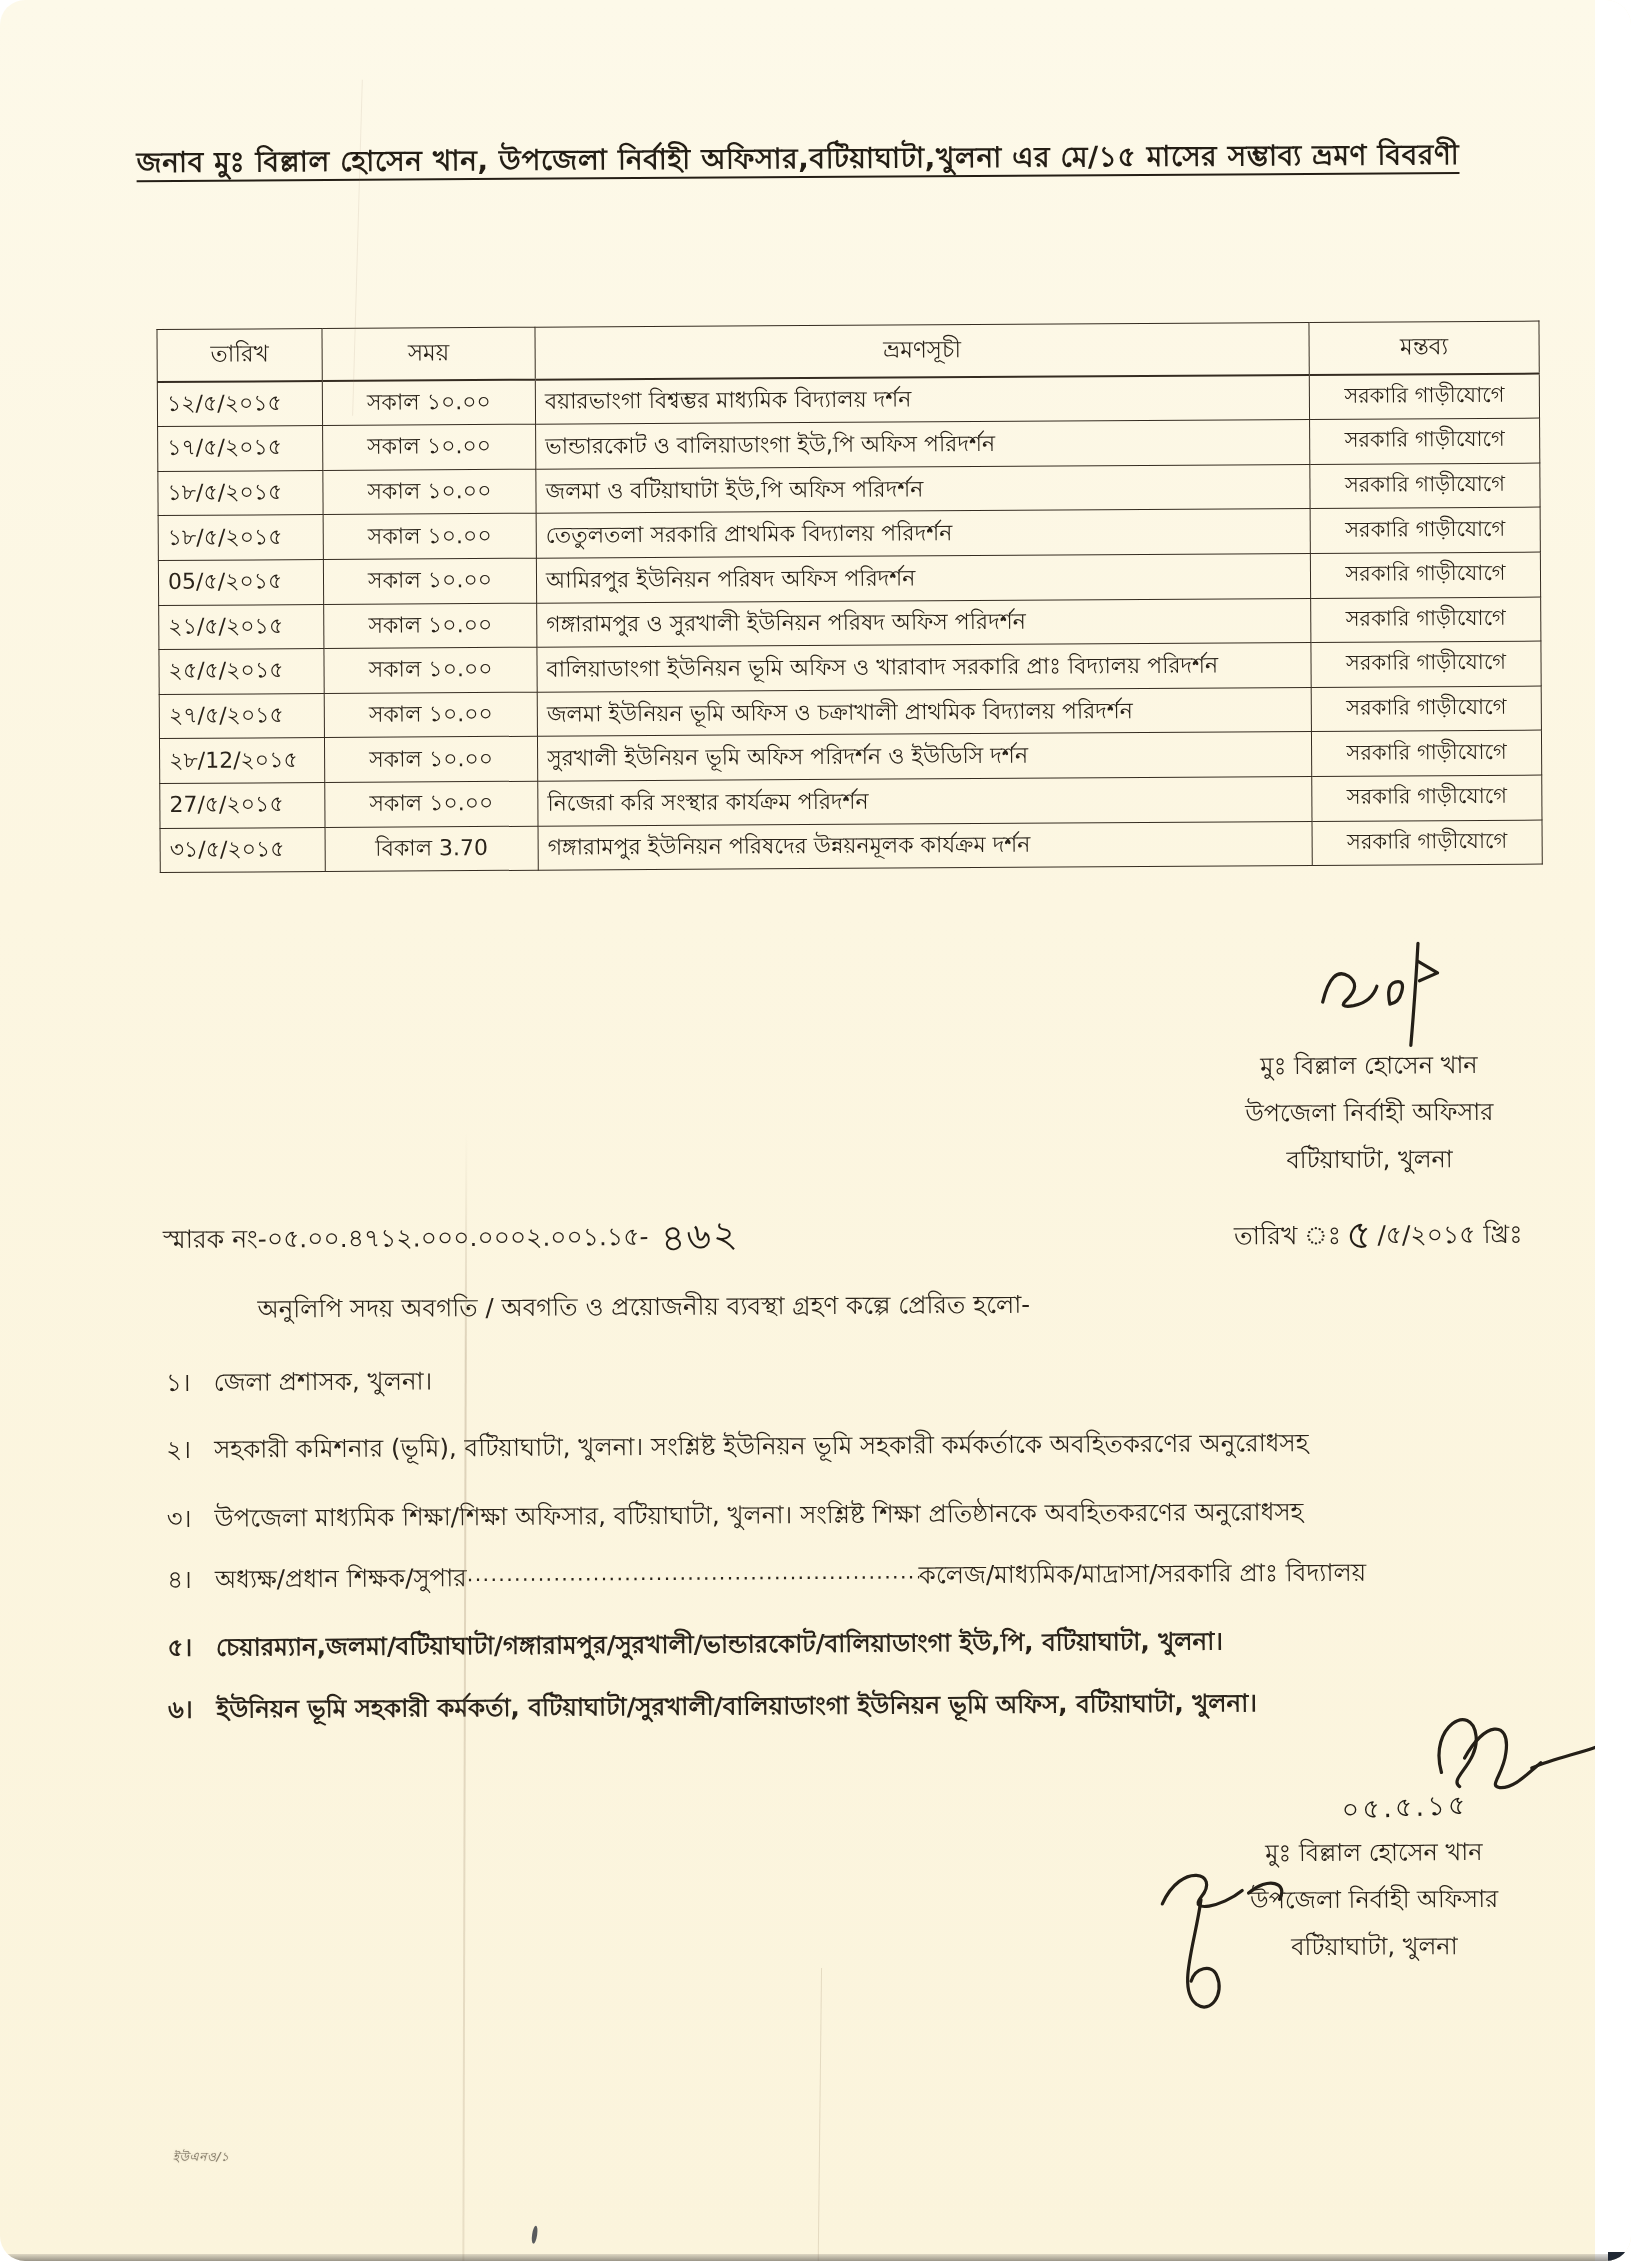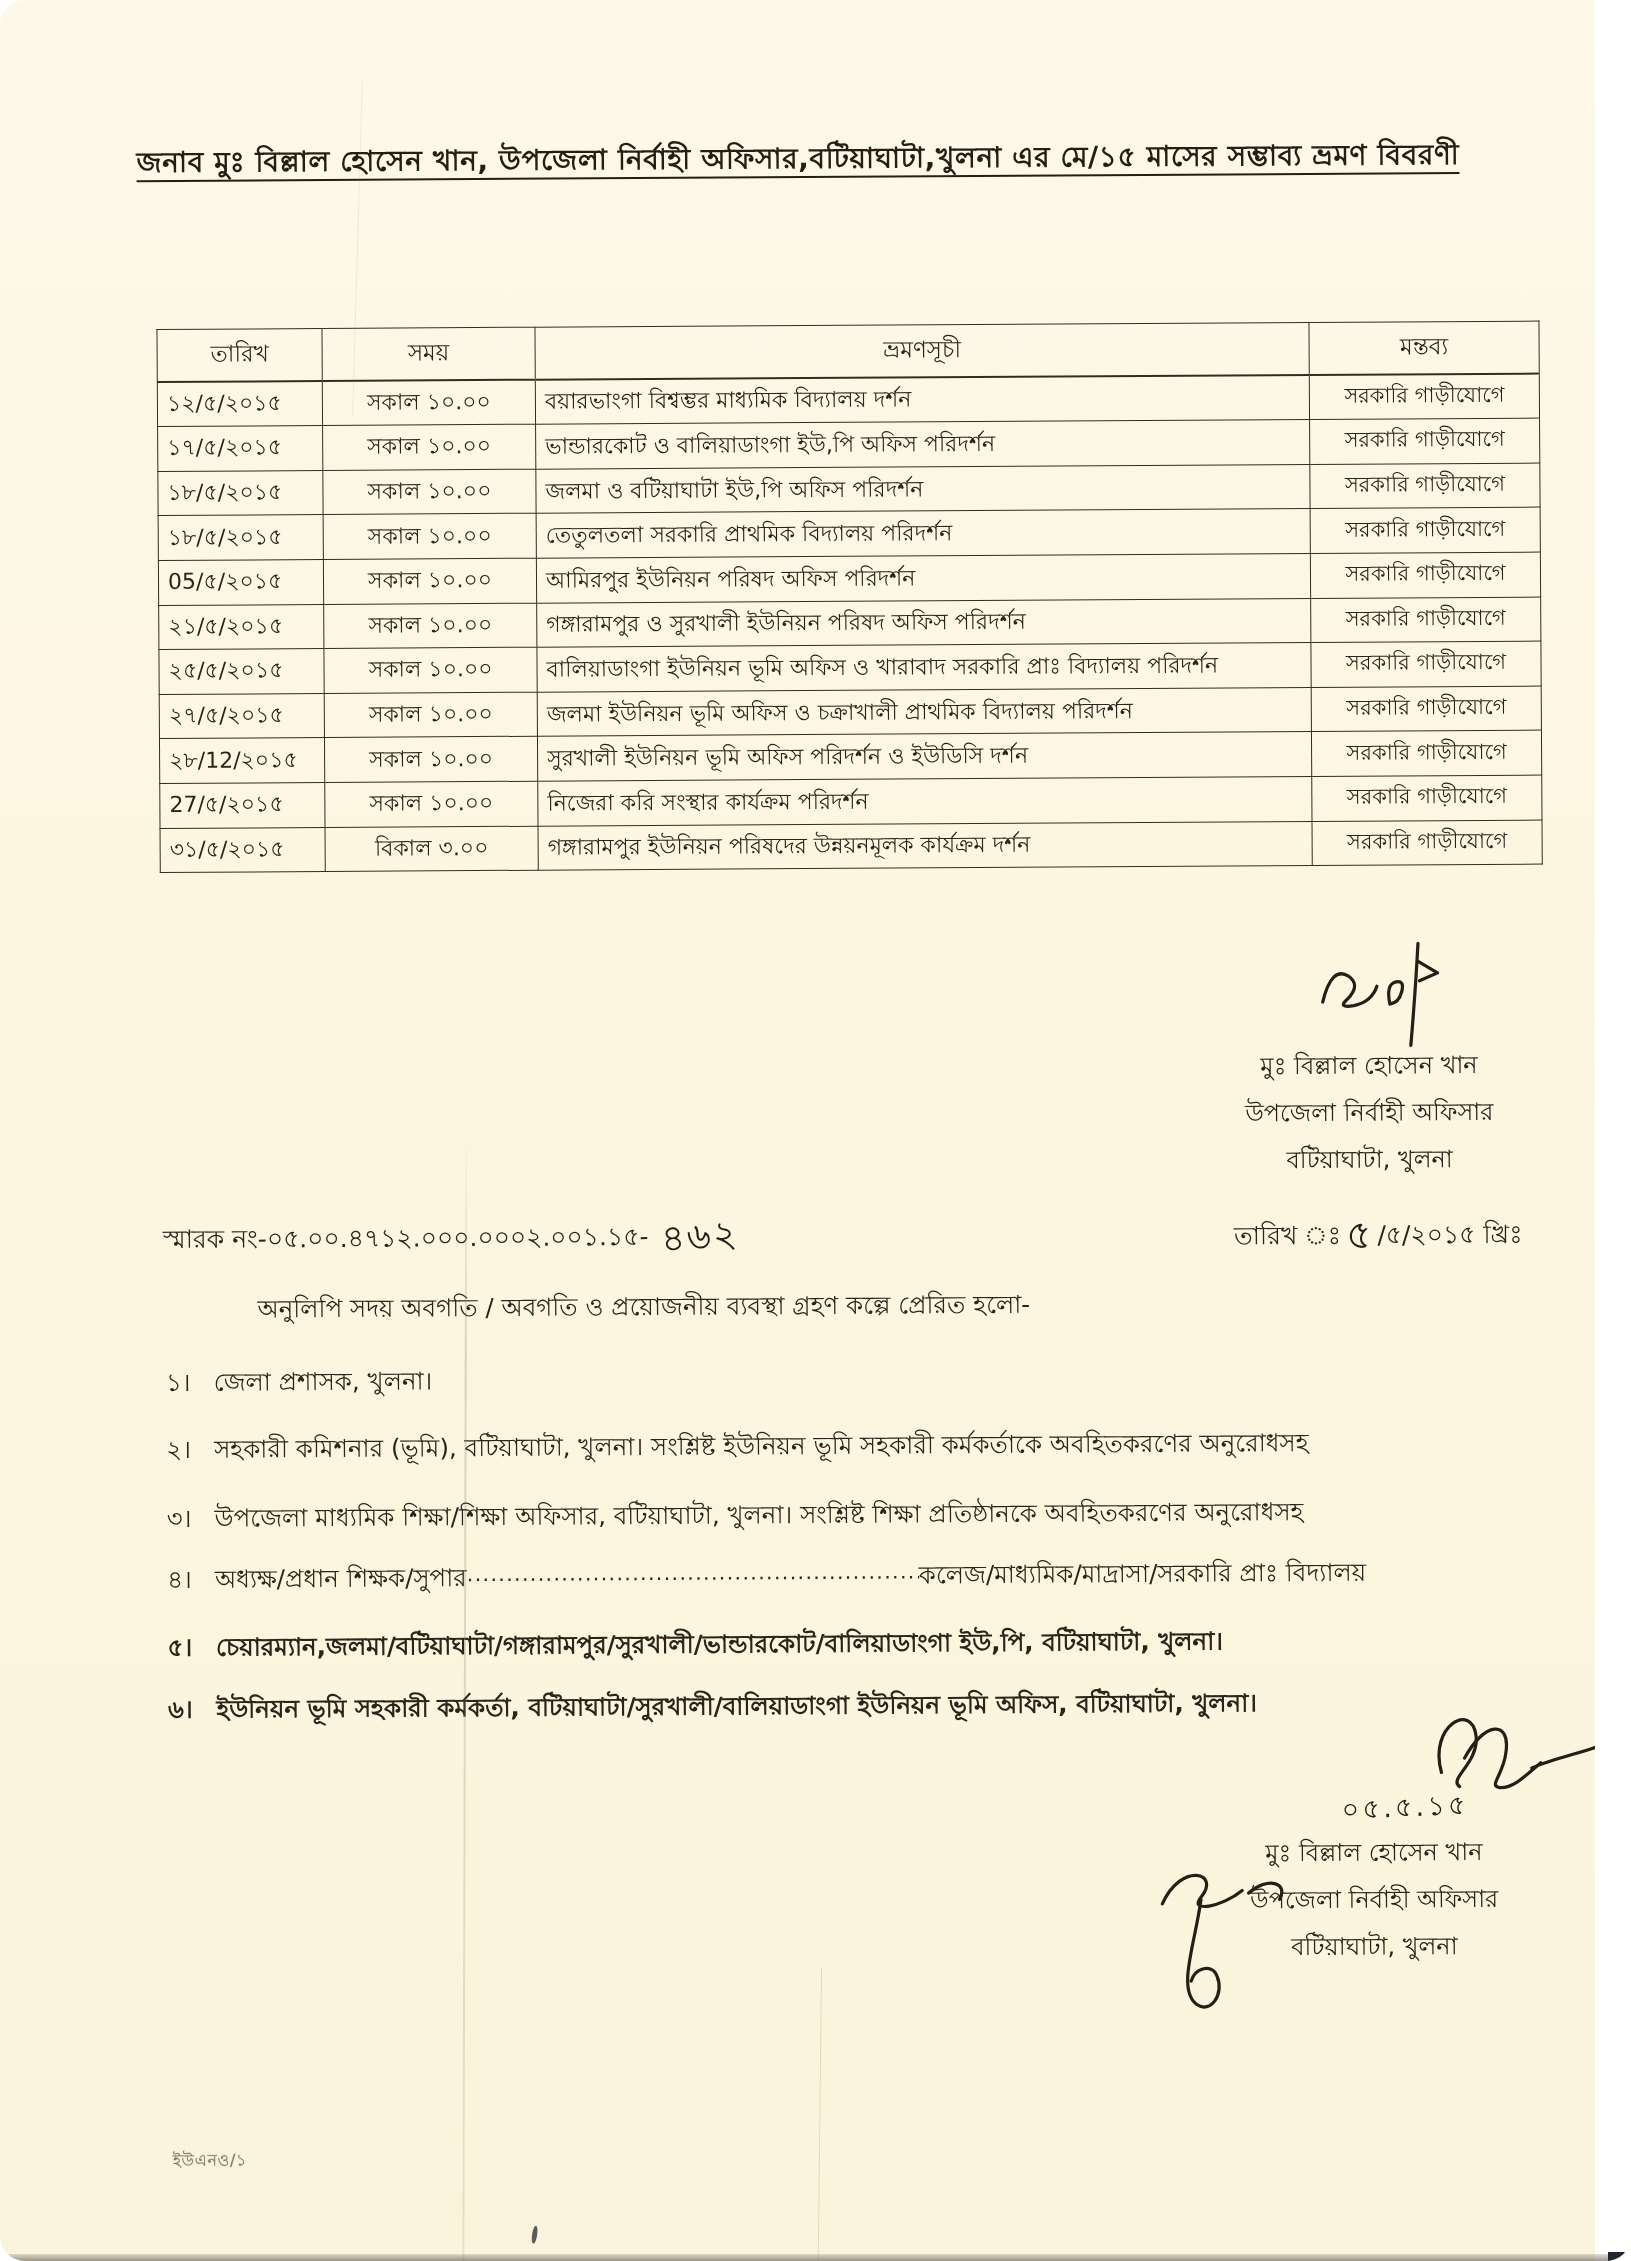--- a/index.html
+++ b/index.html
@@ -59,22 +59,22 @@
   }
   .sig-bottom{left:1123px;top:1710px;width:490px;}
   .sig-bottom .lines{margin-top:123px;}
   .bigsig-svg{position:absolute;left:277px;top:-10.3px;}
   .sig-date{
     position:absolute;left:213px;top:75px;font-size:27px;letter-spacing:3.2px;
     transform:rotate(-2deg);color:#221d16;white-space:nowrap;
   }
   .scribble-svg{position:absolute;left:10.3px;top:147px;}
   .footer-code{
-    position:absolute;left:165px;top:2144px;font-size:16px;
-    color:#837a67;letter-spacing:0.6px;text-shadow:0 0 1.3px rgba(130,120,100,.5);
+    position:absolute;left:165px;top:2144px;font-size:12px;
+    color:#837a67;letter-spacing:0.6px;text-shadow:0 0 1.3px rgba(130,120,100,.5);font-style:italic;
   }
   .crease-a{position:absolute;left:459px;top:1129px;width:1.9px;height:1132px;
     background:linear-gradient(to bottom,rgba(140,115,85,0) 0%,rgba(140,115,85,.28) 20%,rgba(140,115,85,.16) 100%);
     transform:rotate(.5deg);}
   .crease-b{position:absolute;left:361px;top:77px;width:1.3px;height:336px;
     background:rgba(150,125,95,.12);transform:rotate(2deg);}
   .crease-c{position:absolute;left:812px;top:1968px;width:1.3px;height:293px;
     background:rgba(140,115,85,.2);transform:rotate(1deg);}
   .edge-right{position:absolute;top:0;right:0;width:36px;height:100%;background:#ffffff;}
   .edge-bottom{position:absolute;left:0;bottom:0;width:100%;height:7px;
@@ -161,21 +161,21 @@
         <td class="c-rem">সরকারি গাড়ীযোগে</td>
       </tr>
       <tr>
         <td class="c-date">27/৫/২০১৫</td>
         <td class="c-time">সকাল ১০.০০</td>
         <td class="c-itin">নিজেরা করি সংস্থার কার্যক্রম পরিদর্শন</td>
         <td class="c-rem">সরকারি গাড়ীযোগে</td>
       </tr>
       <tr>
         <td class="c-date">৩১/৫/২০১৫</td>
-        <td class="c-time">বিকাল ৩.০০</td>
+        <td class="c-time">বিকাল 3.70</td>
         <td class="c-itin">গঙ্গারামপুর ইউনিয়ন পরিষদের উন্নয়নমূলক কার্যক্রম দর্শন</td>
         <td class="c-rem">সরকারি গাড়ীযোগে</td>
       </tr>
     </tbody>
       </table>
 
     <div class="sig-block sig-top">
       <svg class="sig-svg" width="168" height="110" viewBox="0 0 260 170">
         <path d="M28 96 q14 -56 40 -40 q20 14 -2 36 q-16 14 10 10 q28 -6 36 -30"></path>
         <path d="M132 100 q-6 -30 8 -34 q16 -4 10 16 q-4 16 -18 18"></path>

